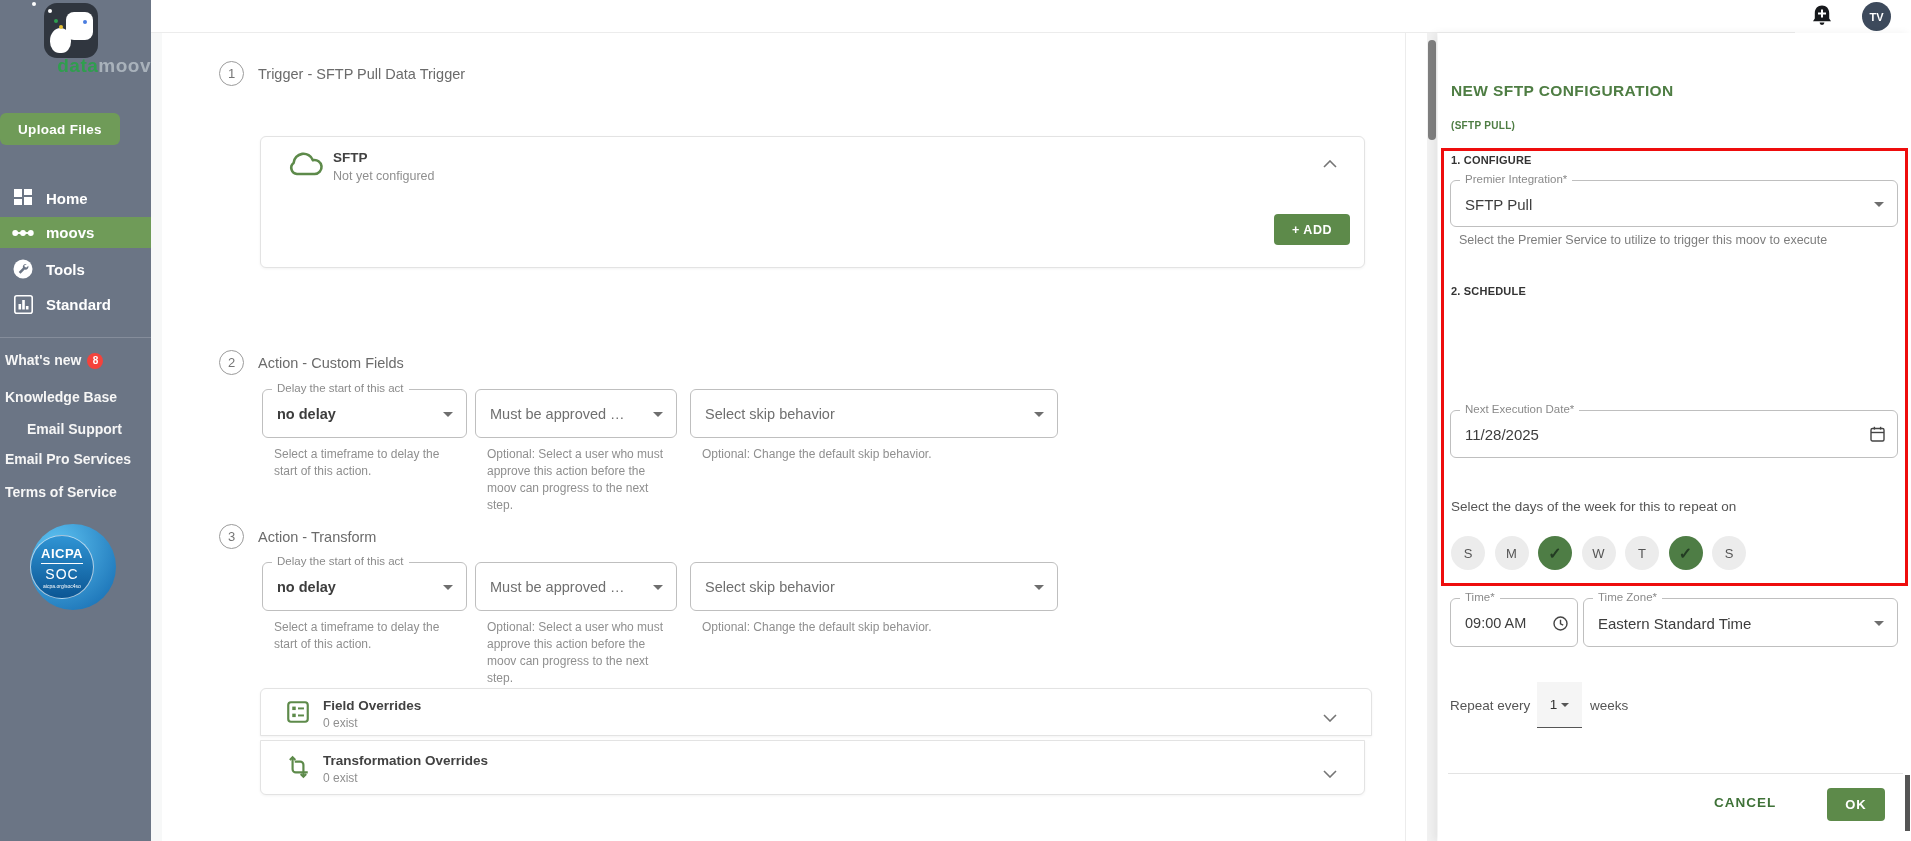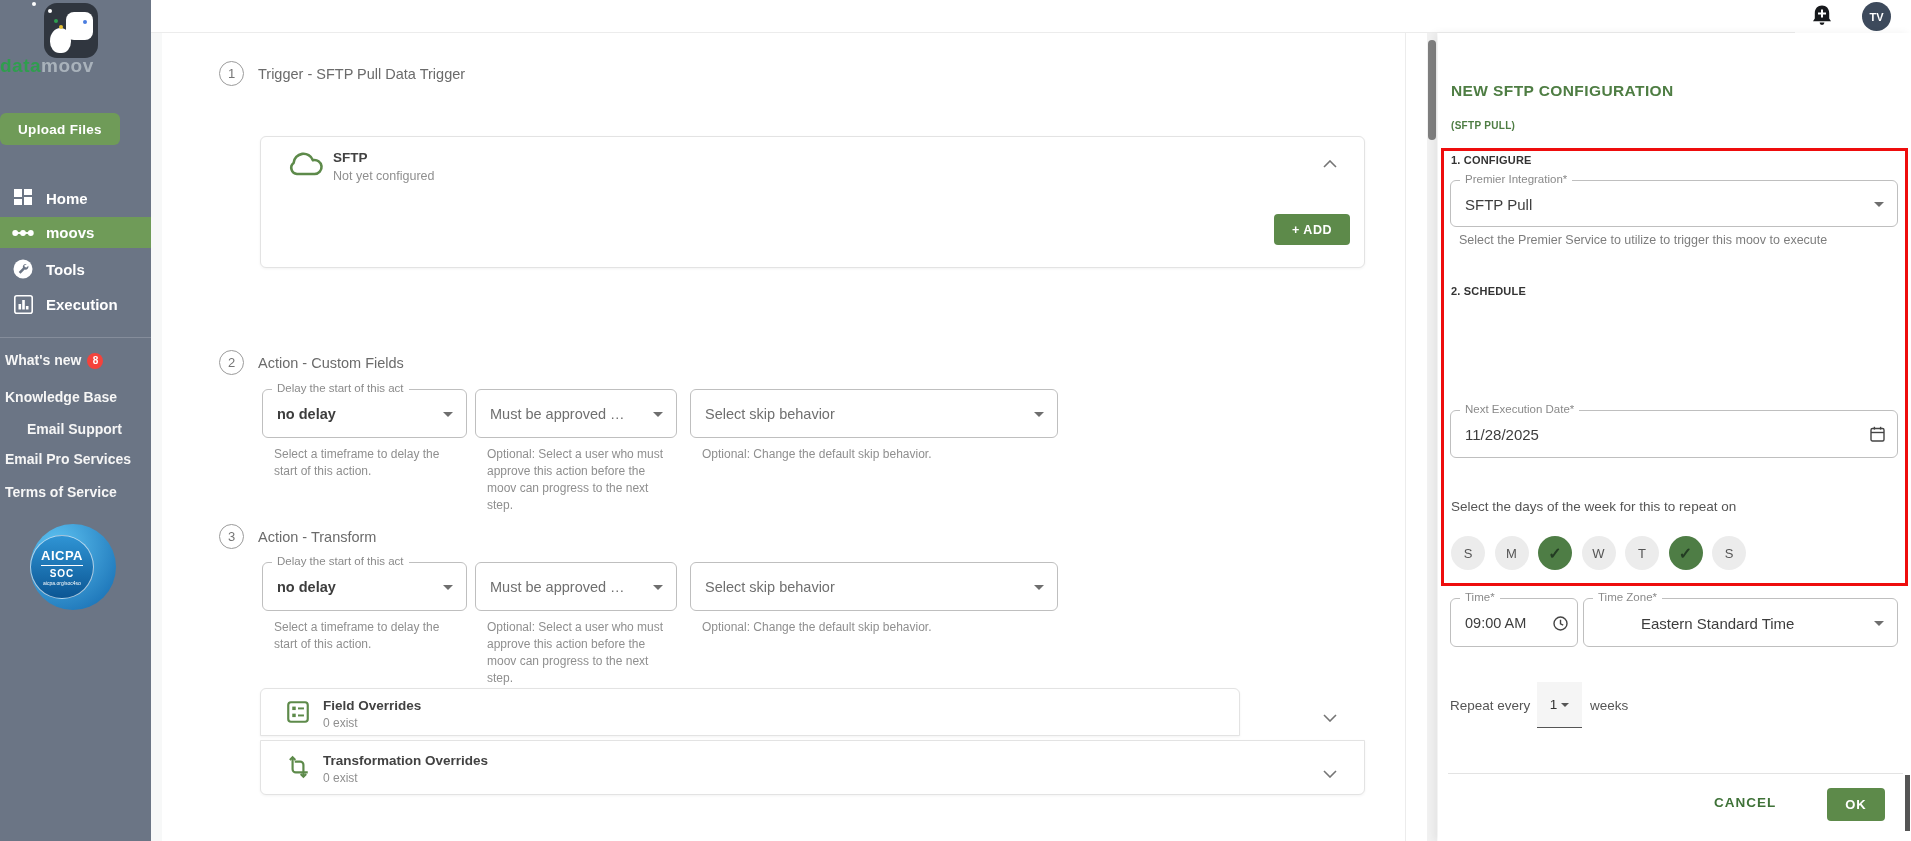--- a/index.html
+++ b/index.html
@@ -7,34 +7,34 @@
   body { font-family:"Liberation Sans", sans-serif; background:#fff; overflow:hidden; }
   #app { position:relative; width:1911px; height:841px; background:#fff; overflow:hidden; }
   .abs { position:absolute; }
 
   
   #sidebar { position:absolute; left:0; top:0; width:151px; height:841px; background:#6b7585; z-index:5; }
   #logo-tile { position:absolute; left:44px; top:3px; width:54px; height:55px; background:#30363f; border-radius:13px; }
   .logo-blob1 { position:absolute; right:5px; top:9px; width:27px; height:28px; background:#fff; border-radius:8px; }
   .logo-blob2 { position:absolute; left:6px; bottom:5px; width:21px; height:25px; background:#fff; border-radius:50% 50% 45% 45%; }
   .dot { position:absolute; border-radius:50%; }
-  #logo-text { position:absolute; left:0; top:55px; width:151px; text-align:left; font-size:19px; font-weight:bold; letter-spacing:.5px; }
+  #logo-text { position:absolute; left:0; top:55px; width:151px; text-align:right; font-size:19px; font-weight:bold; letter-spacing:.5px; }
   #logo-text .g { color:#2f9e4e; } #logo-text .m { color:#a9b2bb; }
   #upload-btn { position:absolute; left:0; top:113px; width:120px; height:32px; background:#6f9b58; color:#fff; font-weight:bold; font-size:13.5px; border:none; border-radius:6px; letter-spacing:.3px; cursor:pointer; }
   .nav-row { position:absolute; left:0; width:151px; height:30px; display:flex; align-items:center; color:#fff; font-size:15px; font-weight:600; cursor:pointer; }
   .nav-row .nav-ic { width:22px; margin-left:12px; margin-right:12px; display:flex; justify-content:center; }
   .nav-row.active { background:#6f9b58; height:31px; }
   #side-divider { position:absolute; left:0; top:337px; width:151px; border-top:1px solid rgba(255,255,255,0.18); }
   .side-link { position:absolute; left:5px; color:#f6f6f6; font-size:14px; font-weight:600; cursor:pointer; white-space:nowrap; }
   .badge8 { display:inline-block; margin-left:6px; width:16px; height:16px; border-radius:50%; background:#f4433c; color:#fff; font-size:10px; font-weight:bold; text-align:center; line-height:16px; vertical-align:1px; }
   #aicpa { position:absolute; left:30px; top:524px; width:86px; height:86px; border-radius:50%; background:radial-gradient(circle at 30% 25%, #5ec3f2, #1066ad); display:flex; align-items:center; justify-content:flex-start; }
   #aicpa-inner { width:64px; height:64px; border-radius:50%; background:linear-gradient(180deg,#2f94d4,#0b5694); border:1.5px solid rgba(255,255,255,.65); color:#fff; text-align:center; display:flex; flex-direction:column; align-items:center; justify-content:center; }
   #aicpa-inner .l1 { font-size:13px; font-weight:bold; letter-spacing:.5px; }
   #aicpa-inner .hr { width:42px; border-top:1px solid #fff; margin:2px 0; }
-  #aicpa-inner .l2 { font-size:10px; font-weight:bold; letter-spacing:1px; }
+  #aicpa-inner .l2 { font-size:14px; font-weight:normal; letter-spacing:1px; }
   #aicpa-inner .l3 { font-size:5px; margin-top:1px; }
 
   
   #header { position:absolute; left:151px; top:0; width:1644px; height:33px; background:#fff; border-bottom:1px solid #ececec; z-index:4; }
   #bell { position:absolute; left:1659px; top:4px; width:24px; height:26px; cursor:pointer; }
   #avatar { position:absolute; left:1711px; top:2px; width:29px; height:29px; border-radius:50%; background:#3d4a5c; color:#fff; font-size:11px; font-weight:bold; display:flex; align-items:center; justify-content:center; cursor:pointer; }
 
   
   #main { position:absolute; left:151px; top:33px; width:1276px; height:808px; background:#fff; }
   #main-gutter { position:absolute; left:0; top:0; width:11px; height:808px; background:#f7f8f8; }
@@ -132,21 +132,21 @@
     </div>
     <div class="nav-row" style="top:289px;">
       <span class="nav-ic">
         <svg width="19" height="19" viewBox="0 0 19 19">
             <rect x="0.8" y="0.8" width="17.4" height="17.4" rx="2" fill="none" stroke="#fff" stroke-width="1.6"></rect>
             <rect x="4.5" y="9" width="2.6" height="5.5" fill="#fff"></rect>
             <rect x="8.2" y="5" width="2.6" height="9.5" fill="#fff"></rect>
             <rect x="11.9" y="11" width="2.6" height="3.5" fill="#fff"></rect>
           </svg>
       </span>
-      <span>Execution</span>
+      <span>Standard</span>
     </div>
 
     <div id="side-divider"></div>
 
     <div class="side-link" style="top:352px;">
       <span>What's new</span><span class="badge8">8</span>
     </div>
     <div class="side-link" style="top:389px;">Knowledge Base</div>
     <div class="side-link" style="top:421px;margin-left:22px;">Email Support</div>
     <div class="side-link" style="top:451px;">Email Pro Services</div>
@@ -230,21 +230,21 @@
       <span class="dd-arrow"></span>
     </div>
     <div class="fieldset" style="left:539px;top:529px;width:368px;height:49px;">
       <span class="fval ph">Select skip behavior</span>
       <span class="dd-arrow"></span>
     </div>
     <div class="helper" style="left:123px;top:586px;width:178px;">Select a timeframe to delay the start of this action.</div>
     <div class="helper" style="left:336px;top:586px;width:185px;">Optional: Select a user who must approve this action before the moov can progress to the next step.</div>
     <div class="helper" style="left:551px;top:586px;width:300px;">Optional: Change the default skip behavior.</div>
 
-    <div class="card" style="left:109px;top:655px;width:980px;height:48px;border-radius:6px 6px 0 0;">
+    <div class="card" style="left:109px;top:655px;width:1112px;height:48px;border-radius:6px 6px 0 0;">
       <span class="abs" style="left:24px;top:10px;">
         <svg width="26" height="26" viewBox="0 0 24 24">
             <rect x="3" y="3" width="18" height="18" rx="2.5" fill="none" stroke="#5d8a4a" stroke-width="2"></rect>
             <rect x="6.7" y="7" width="3.2" height="3.2" fill="#5d8a4a"></rect>
             <rect x="6.7" y="13.5" width="3.2" height="3.2" fill="#5d8a4a"></rect>
             <rect x="12" y="7.8" width="5.5" height="1.8" fill="#5d8a4a"></rect>
             <rect x="12" y="14.3" width="5.5" height="1.8" fill="#5d8a4a"></rect>
           </svg>
       </span>
       <div class="exp-title" style="left:62px;top:9px;">Field Overrides</div>
@@ -320,21 +320,21 @@
       <span class="fval">09:00 AM</span>
       <span class="abs" style="right:9px;top:17px;">
         <svg width="15" height="15" viewBox="0 0 15 15">
             <circle cx="7.5" cy="7.5" r="6.5" fill="none" stroke="#444" stroke-width="1.4"></circle>
             <polyline points="7.5,3.8 7.5,7.8 10.2,9.2" fill="none" stroke="#444" stroke-width="1.4"></polyline>
           </svg>
       </span>
     </div>
     <div class="fieldset" style="left:145px;top:565px;width:315px;height:49px;">
       <span class="legend">Time Zone*</span>
-      <span class="fval" style="font-size:15px;margin-left:43px;">Eastern Standard Time</span>
+      <span class="fval" style="font-size:15px;">Eastern Standard Time</span>
       <span class="dd-arrow"></span>
     </div>
 
     <div class="d-text" style="left:12px;top:665px;">Repeat every</div>
     <div id="repeat-select">
       <span>1</span>
       <span class="mini-arrow"></span>
     </div>
     <div class="d-text" style="left:152px;top:665px;">weeks</div>
 

